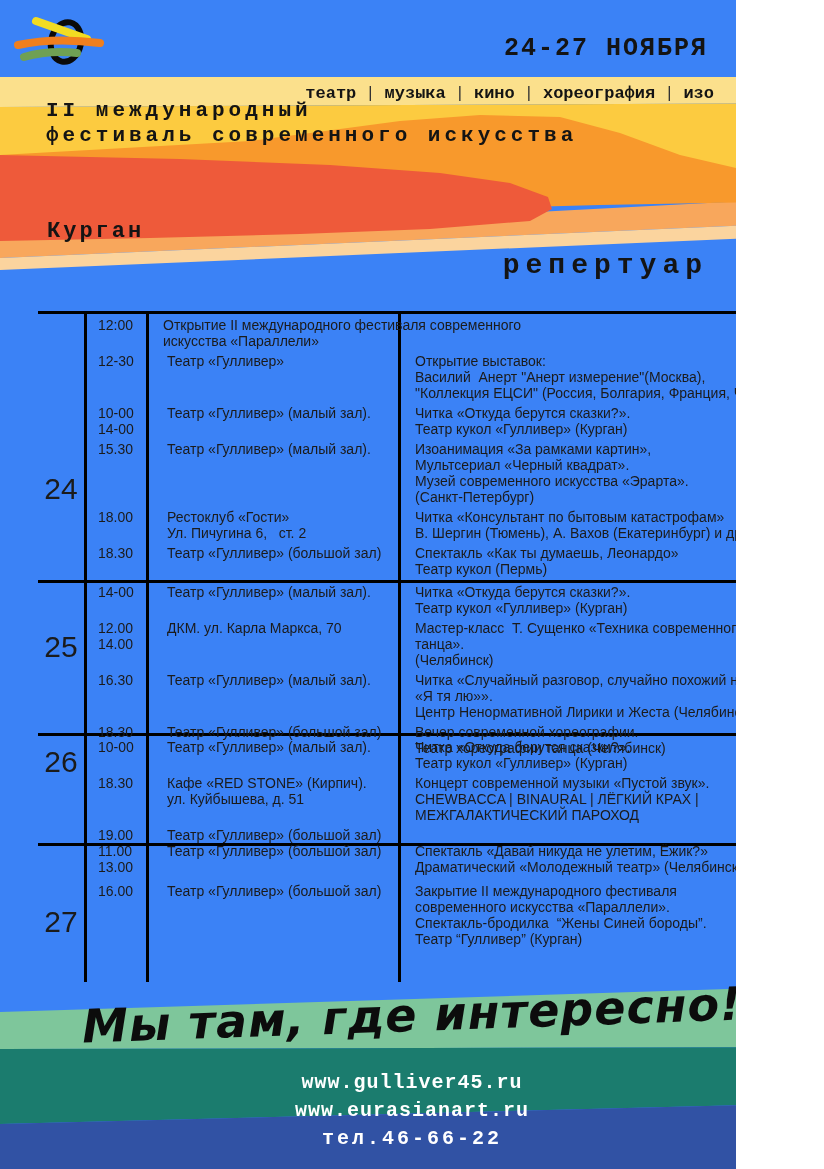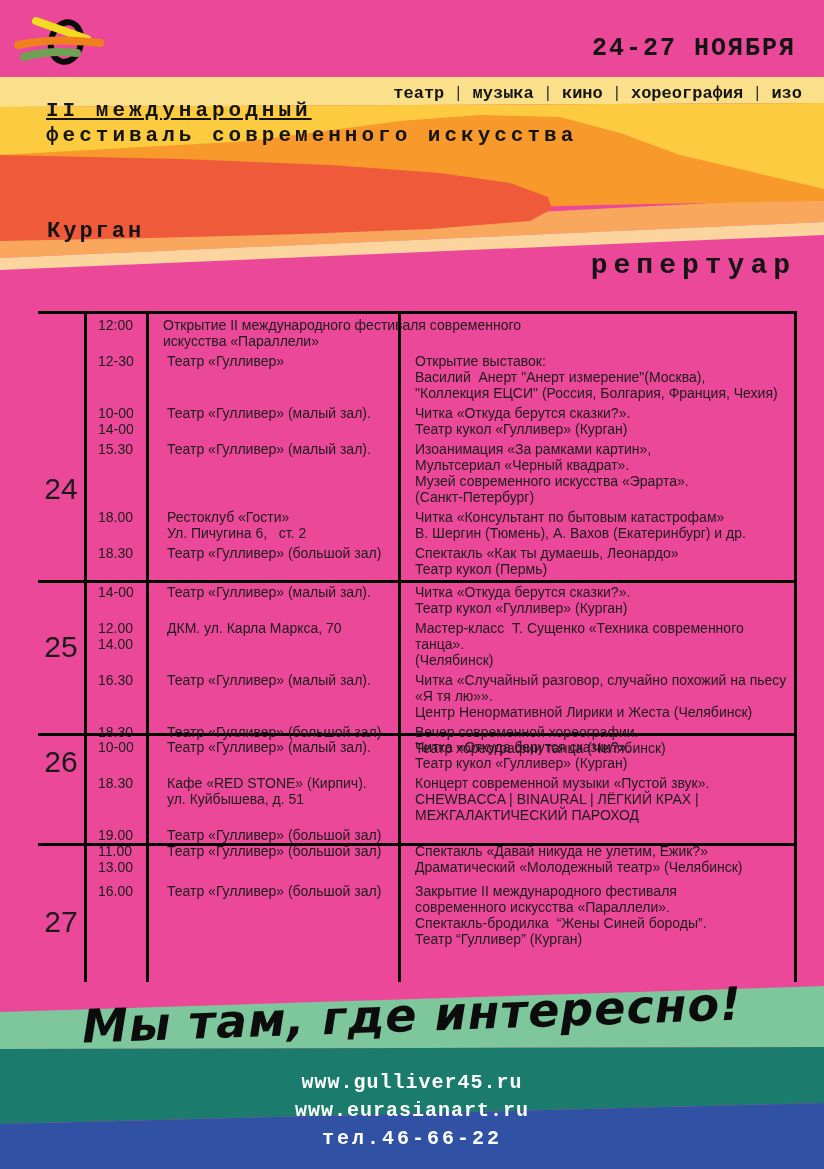--- a/index.html
+++ b/index.html
@@ -1,26 +1,26 @@
 <!DOCTYPE html>
 <html><head>
 <meta charset="utf-8">
 <style>
   html,body{margin:0;padding:0;background:#ffffff;}
-  .page{position:relative;width:824px;height:1169px;background:#ec4899;overflow:hidden;
+  .page{position:relative;width:736px;height:1169px;background:#3b82f6;overflow:hidden;
         font-family:"Liberation Sans","DejaVu Sans",sans-serif;color:#1b1b1b;}
   .abs{position:absolute;}
   .mono{font-family:"Liberation Mono","DejaVu Sans Mono",monospace;font-weight:bold;color:#141414;}
 
   
   .dates{top:34px;right:28px;font-size:25px;letter-spacing:2px;}
   .band-svg{top:77px;left:0;}
   .categories{top:84px;right:22px;font-size:17px;white-space:nowrap;}
   .categories .sep{margin:0 9px;font-weight:normal;color:#333;}
-  .fest1{top:99px;left:46px;font-size:21px;letter-spacing:4px;text-decoration:underline;}
+  .fest1{top:99px;left:46px;font-size:21px;letter-spacing:4px;}
   .fest2{top:124px;left:46px;font-size:21px;letter-spacing:4px;}
   .big-title{top:148px;left:44px;font-size:80px;line-height:1;letter-spacing:8px;color:#0d0d0d;}
   .city{top:219px;left:47px;font-size:22px;letter-spacing:3px;}
   .repertoire{top:250px;right:28px;font-size:28px;letter-spacing:6px;}
 
   
   .hline{left:38px;width:758px;height:3px;background:#000;}
   .vline{width:3px;background:#000;top:311px;height:671px;}
   .day-block{left:0;width:824px;}
   .day-num{position:absolute;left:38px;width:46px;text-align:center;

